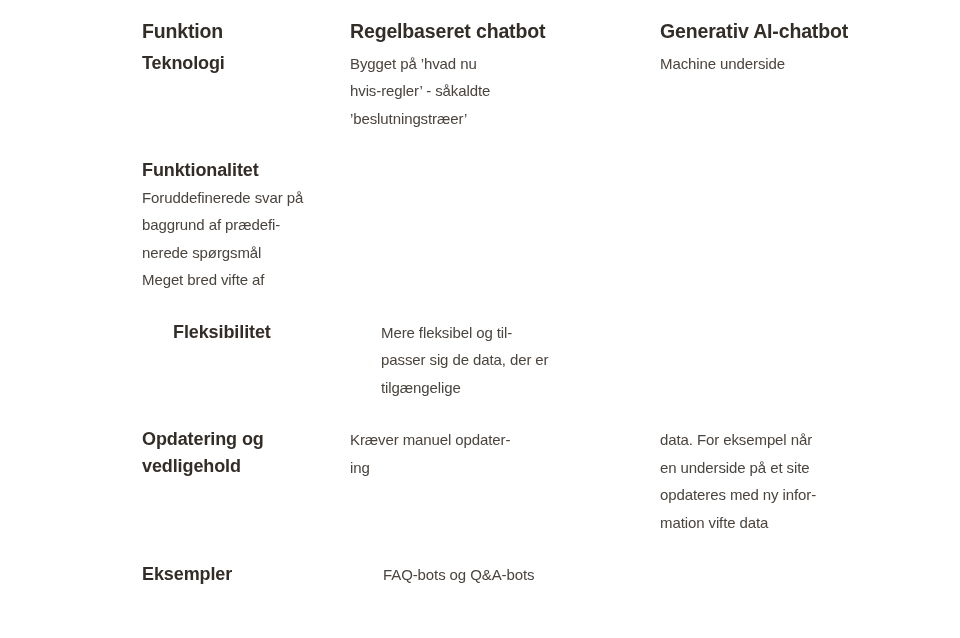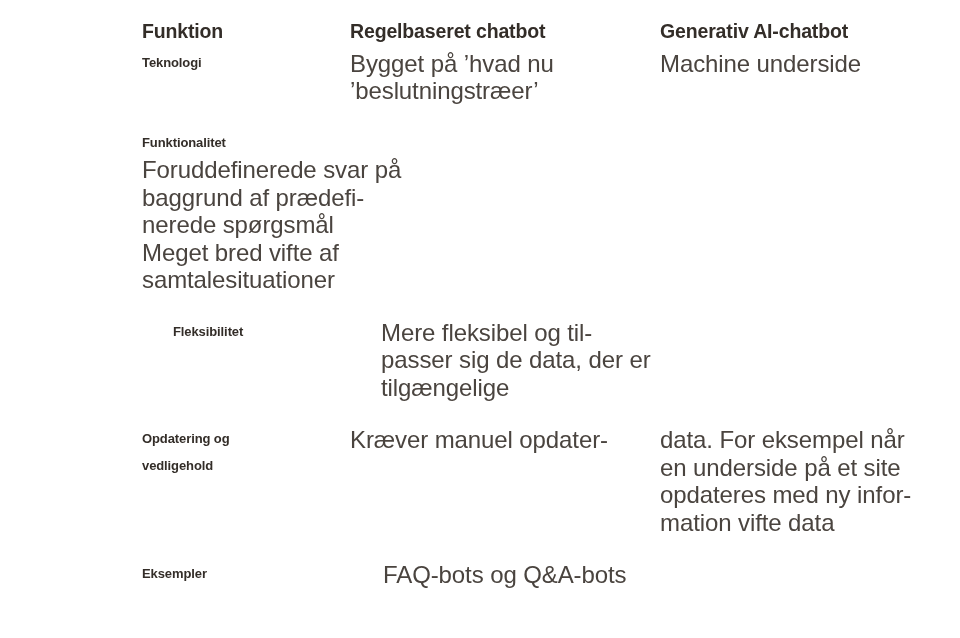--- a/index.html
+++ b/index.html
@@ -40,37 +40,37 @@
   }
 
   .col-0 { width: 208px; padding-right: 14px; }
   .col-1 { width: 310px; padding-right: 18px; }
   .col-2 { width: 302px; }
 
   
   .label-text {
     font-weight: bold;
     color: #332d28;
-    font-size: 13px;
+    font-size: 18px;
     line-height: 26.5px;
     letter-spacing: -0.1px;
   }
 
   .header-text {
     font-weight: bold;
     color: #332d28;
     font-size: 19.5px;
     line-height: 26.5px;
     letter-spacing: -0.15px;
   }
 
   .body-text {
     font-weight: normal;
     color: #4a443f;
-    font-size: 24px;
+    font-size: 15px;
     line-height: 27.5px;
     letter-spacing: -0.1px;
   }
 
   .line { display: block; white-space: pre; }
 
   
   .row-header { margin-top: 0px; }
   .row-1 { margin-top: 5px; }   
   .row-2 { margin-top: 25px; flex-direction: column; }  
@@ -96,39 +96,39 @@
         <span class="header-text line">Generativ AI-chatbot</span>
       </div>
     </div>
 
     <div class="trow row-1">
       <div class="tcell col-0">
         <span class="label-text line">Teknologi</span>
       </div>
       <div class="tcell col-1">
         <span class="body-text line">Bygget på ’hvad nu</span>
+        <span class="body-text line">hvis-regler’ - såkaldte</span>
         <span class="body-text line">’beslutningstræer’</span>
       </div>
       <div class="tcell col-2">
         <span class="body-text line">Machine underside</span>
       </div>
     </div>
 
     <div class="trow row-2">
       <div class="tcell col-0">
         <span class="label-text line">Funktionalitet</span>
       </div>
       <div class="tcell col-1">
         <span class="body-text line">Foruddefinerede svar på</span>
         <span class="body-text line">baggrund af prædefi-</span>
         <span class="body-text line">nerede spørgsmål</span>
       </div>
       <div class="tcell col-2">
         <span class="body-text line">Meget bred vifte af</span>
-        <span class="body-text line">samtalesituationer</span>
       </div>
     </div>
 
     <div class="trow row-3">
       <div class="tcell col-0">
         <span class="label-text line">Fleksibilitet</span>
       </div>
       <div class="tcell col-2">
         <span class="body-text line">Mere fleksibel og til-</span>
         <span class="body-text line">passer sig de data, der er</span>
@@ -136,20 +136,21 @@
       </div>
     </div>
 
     <div class="trow row-4">
       <div class="tcell col-0">
         <span class="label-text line">Opdatering og</span>
         <span class="label-text line">vedligehold</span>
       </div>
       <div class="tcell col-1">
         <span class="body-text line">Kræver manuel opdater-</span>
+        <span class="body-text line">ing</span>
       </div>
       <div class="tcell col-2">
         <span class="body-text line">data. For eksempel når</span>
         <span class="body-text line">en underside på et site</span>
         <span class="body-text line">opdateres med ny infor-</span>
         <span class="body-text line">mation vifte data</span>
       </div>
     </div>
 
     <div class="trow row-5">

